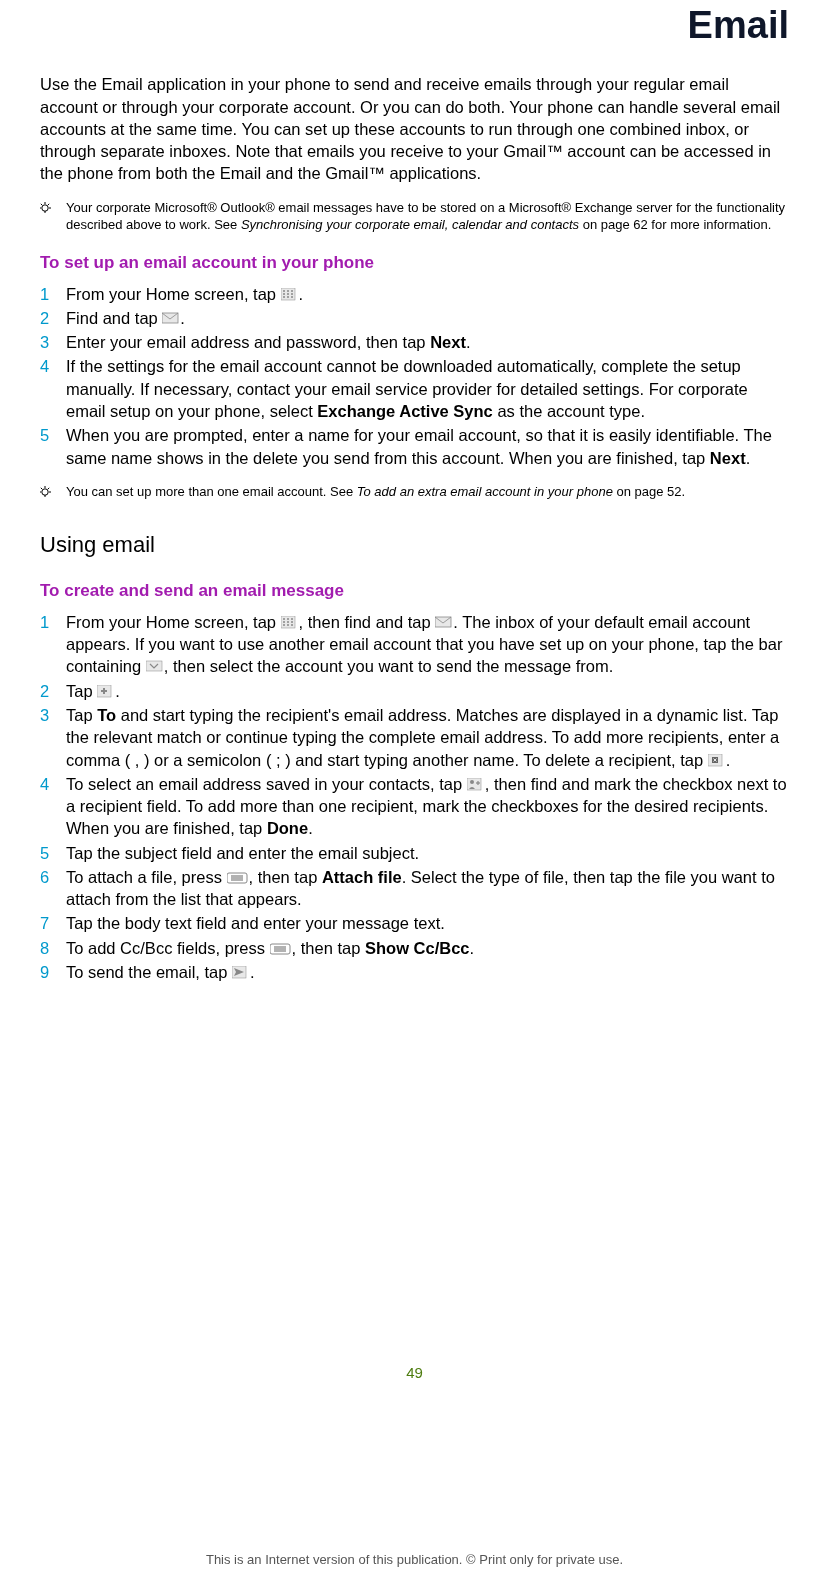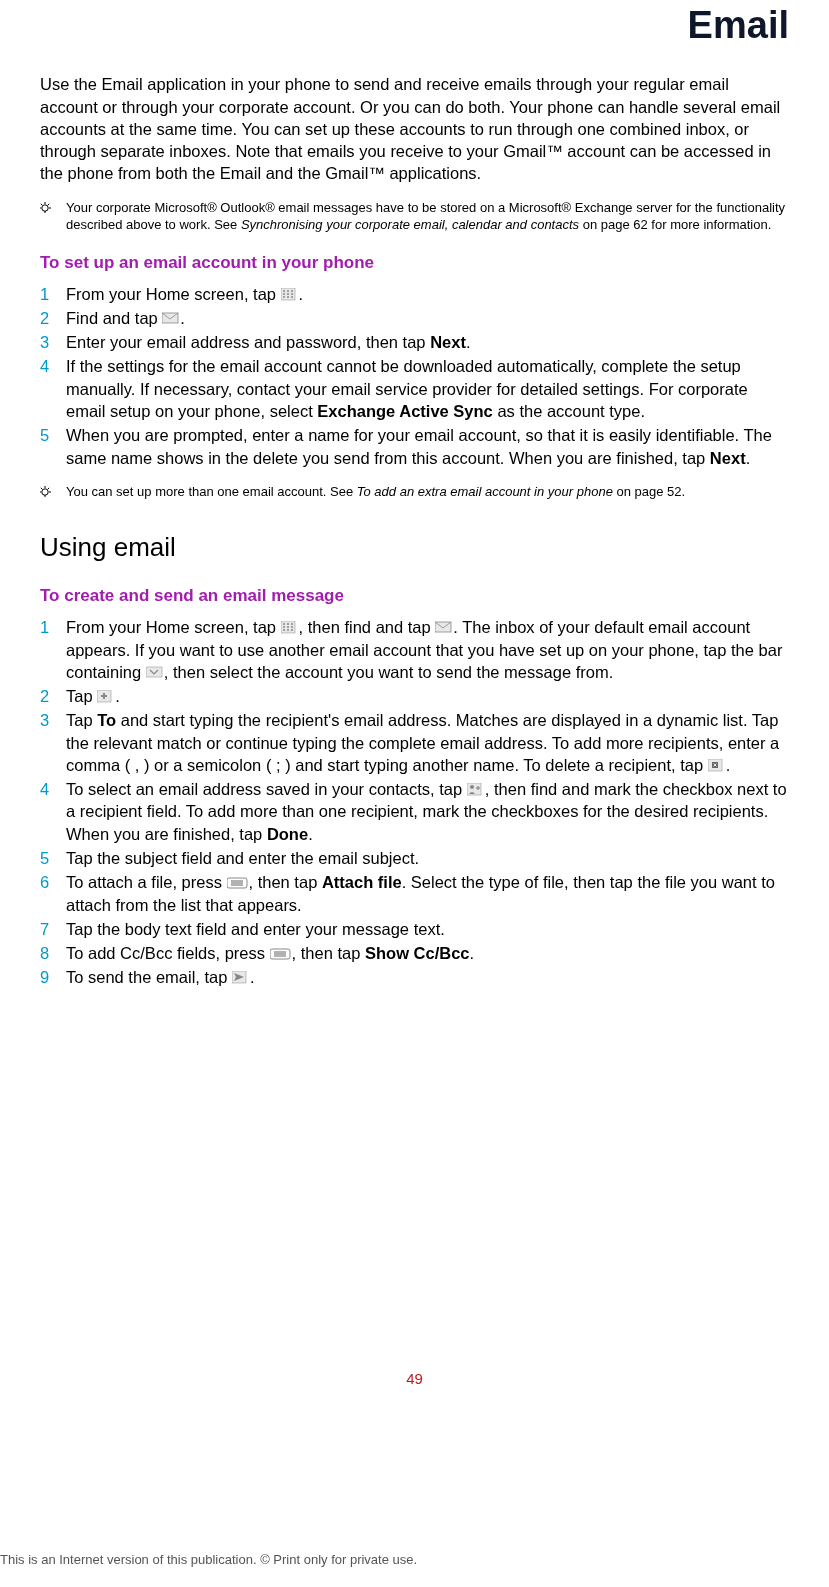--- a/index.html
+++ b/index.html
@@ -39,21 +39,21 @@
       flex: 1;
     }
     .tip-text .italic { font-style: italic; }
     .section-heading {
       color: #a21caf;
       font-size: 17px;
       margin-bottom: 8px;
       margin-top: 10px;
     }
     h2.subsection {
-      font-size: 26px;
+      font-size: 22px;
       font-weight: normal;
       margin-top: 30px;
       margin-bottom: 20px;
     }
     ol.steps {
       list-style: none;
       counter-reset: step;
       margin-bottom: 14px;
     }
     ol.steps > li {
@@ -77,26 +77,27 @@
       width: 18px;
       height: 14px;
     }
     .inline-icon svg { display: block; }
     .bold { font-weight: bold; }
     .footer {
       position: fixed;
       bottom: 18px;
       left: 0;
       width: 829px;
+      text-align: center;
       font-size: 13px;
       color: #555;
     }
     .page-number {
       text-align: center;
-      color: #b91c1c;
+      color: #4d7c0f;
       font-size: 15px;
       margin-top: 380px;
     }
   </style>
 </head>
 <body>
 
 <svg width="0" height="0" style="position:absolute">
   <defs>
     <g id="icon-tip">

